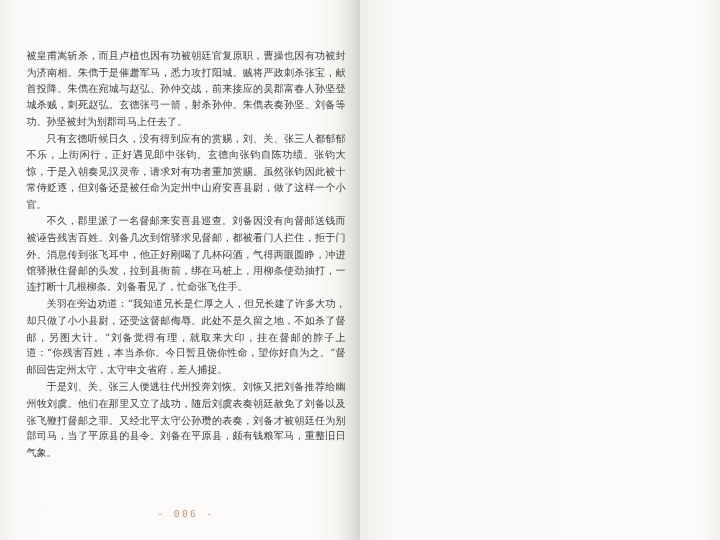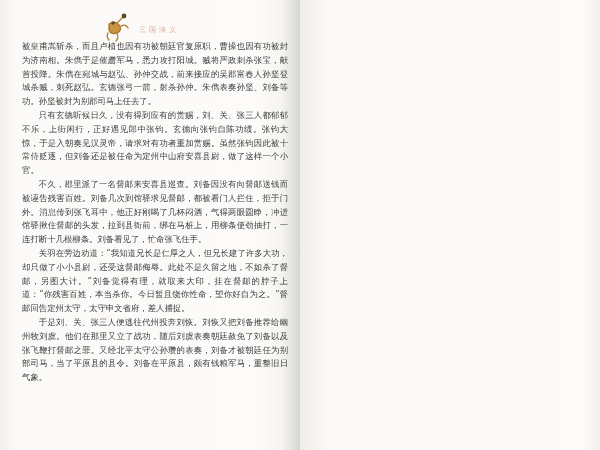--- a/index.html
+++ b/index.html
@@ -26,43 +26,30 @@
   .para.no-indent { text-indent:0; }
   .page-num { position:absolute; bottom:17px; font-size:8px; color:#cf8f7e; letter-spacing:2px; text-align:center; font-family:"DejaVu Sans Mono","Liberation Mono",monospace; }
   .page-num.pn-left  { left:22px;  width:266px; }
 </style>
 </head>
 <body>
 
 <div class="stage">
 
   <div class="page page-left">
-    <div class="running-header">
-      <svg class="glyph" viewBox="0 0 28 30" aria-hidden="true">
-        <g fill="none" stroke="#b5873a" stroke-width="1.4" stroke-linecap="round">
-          <path d="M22,3 L8,17"></path>
-          <path d="M6,12 Q12,8 16,13 Q20,18 14,21 Q8,23 6,18 Z" fill="#c99440" stroke="#a87b32"></path>
-          <path d="M5,21 Q3,25 6,28"></path>
-          <path d="M14,21 Q16,26 13,29"></path>
-          <path d="M18,14 Q23,12 25,16"></path>
-        </g>
-        <circle cx="21" cy="4" r="2.4" fill="#5f4a26"></circle>
-        <circle cx="10" cy="11" r="1.8" fill="#5f4a26"></circle>
-      </svg>
-      <span class="header-title">三国演义</span>
-    </div>
 
     <div class="body-col left-body">
       <p class="para no-indent">被皇甫嵩斩杀，而且卢植也因有功被朝廷官复原职，曹操也因有功被封为济南相。朱儁于是催趱军马，悉力攻打阳城。贼将严政刺杀张宝，献首投降。朱儁在宛城与赵弘、孙仲交战，前来接应的吴郡富春人孙坚登城杀贼，刺死赵弘。玄德张弓一箭，射杀孙仲。朱儁表奏孙坚、刘备等功。孙坚被封为别郡司马上任去了。</p>
       <p class="para">只有玄德听候日久，没有得到应有的赏赐，刘、关、张三人都郁郁不乐，上街闲行，正好遇见郎中张钧。玄德向张钧自陈功绩。张钧大惊，于是入朝奏见汉灵帝，请求对有功者重加赏赐。虽然张钧因此被十常侍贬逐，但刘备还是被任命为定州中山府安喜县尉，做了这样一个小官。</p>
       <p class="para">不久，郡里派了一名督邮来安喜县巡查。刘备因没有向督邮送钱而被诬告残害百姓。刘备几次到馆驿求见督邮，都被看门人拦住，拒于门外。消息传到张飞耳中，他正好刚喝了几杯闷酒，气得两眼圆睁，冲进馆驿揪住督邮的头发，拉到县衙前，绑在马桩上，用柳条使劲抽打，一连打断十几根柳条。刘备看见了，忙命张飞住手。</p>
       <p class="para">关羽在旁边劝道：“我知道兄长是仁厚之人，但兄长建了许多大功，却只做了小小县尉，还受这督邮侮辱。此处不是久留之地，不如杀了督邮，另图大计。”刘备觉得有理，就取来大印，挂在督邮的脖子上道：“你残害百姓，本当杀你。今日暂且饶你性命，望你好自为之。”督邮回告定州太守，太守申文省府，差人捕捉。</p>
       <p class="para">于是刘、关、张三人便逃往代州投奔刘恢。刘恢又把刘备推荐给幽州牧刘虞。他们在那里又立了战功，随后刘虞表奏朝廷赦免了刘备以及张飞鞭打督邮之罪。又经北平太守公孙瓒的表奏，刘备才被朝廷任为别部司马，当了平原县的县令。刘备在平原县，颇有钱粮军马，重整旧日气象。</p>
     </div>
 
+    <div class="page-num pn-left">- 006 -</div>
   </div>
 
   <div class="gutter"></div>
 
   <div class="page page-right">
     
 
     
 
     

